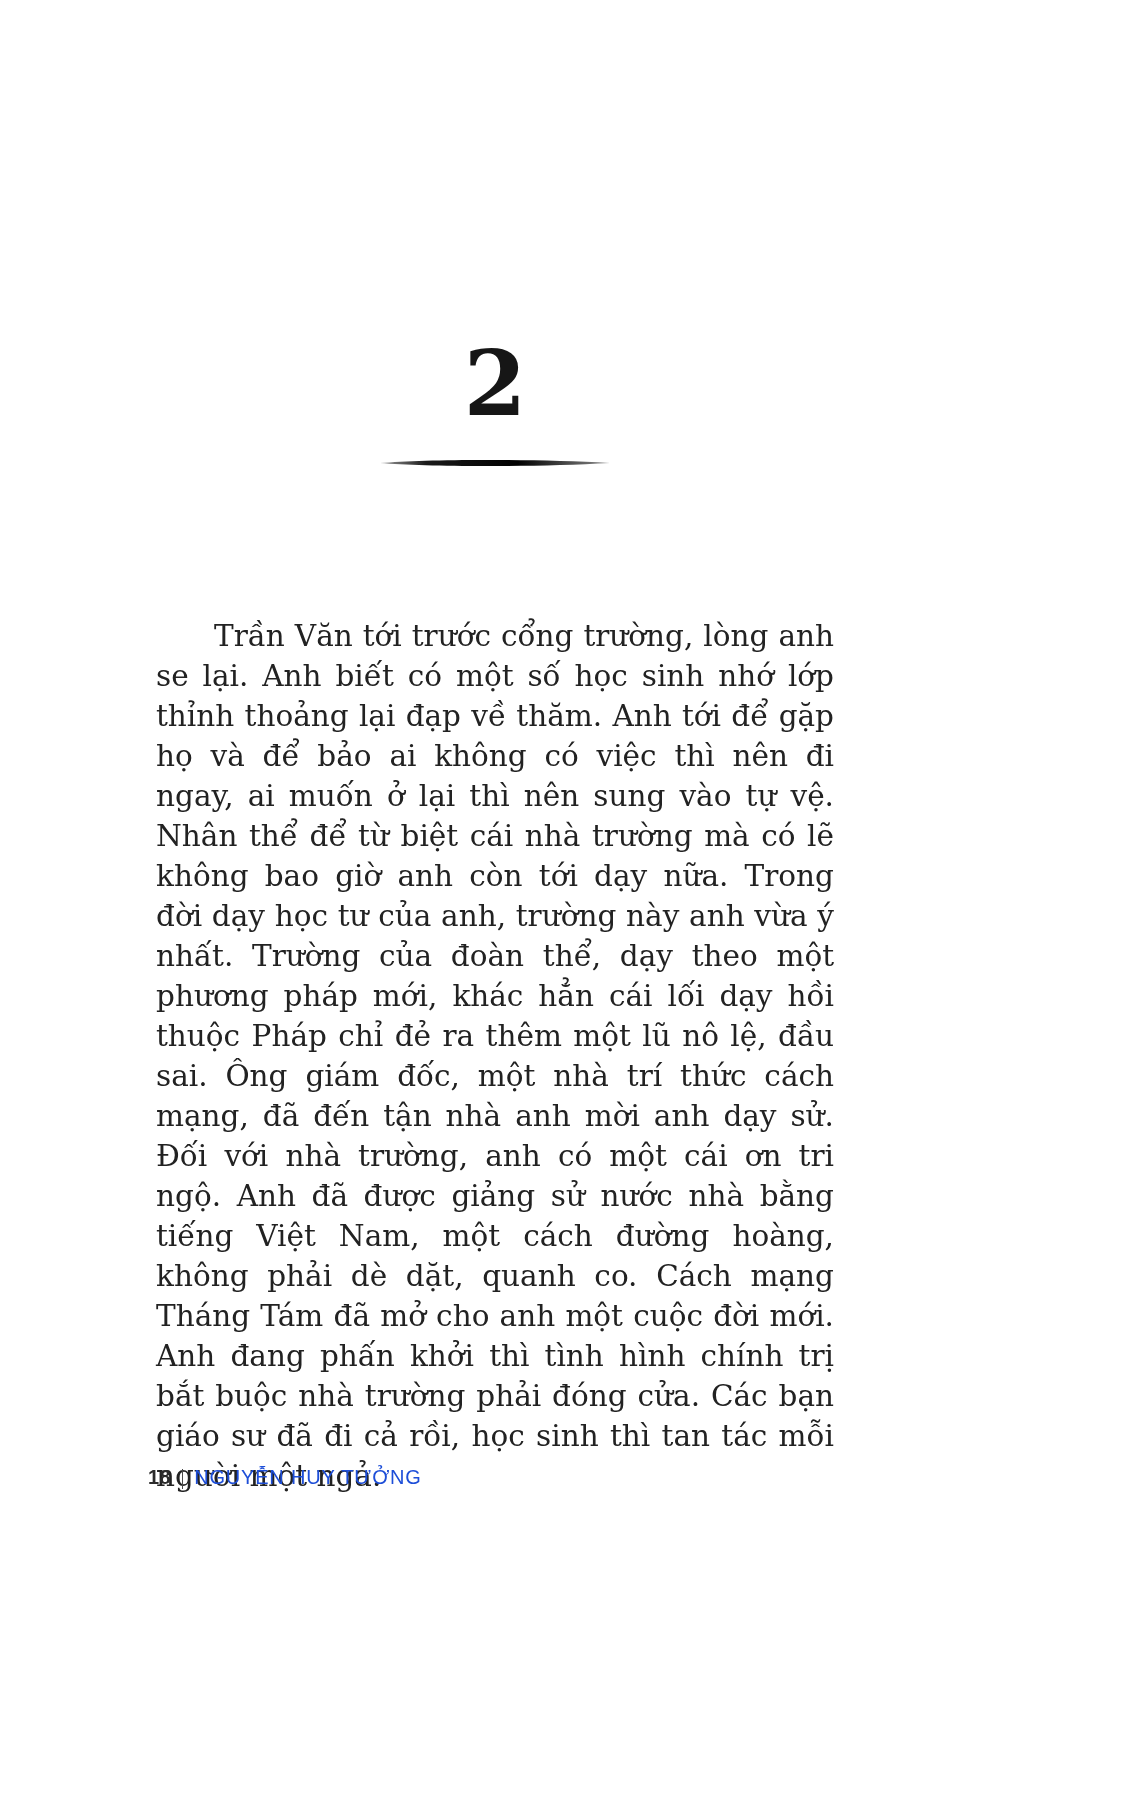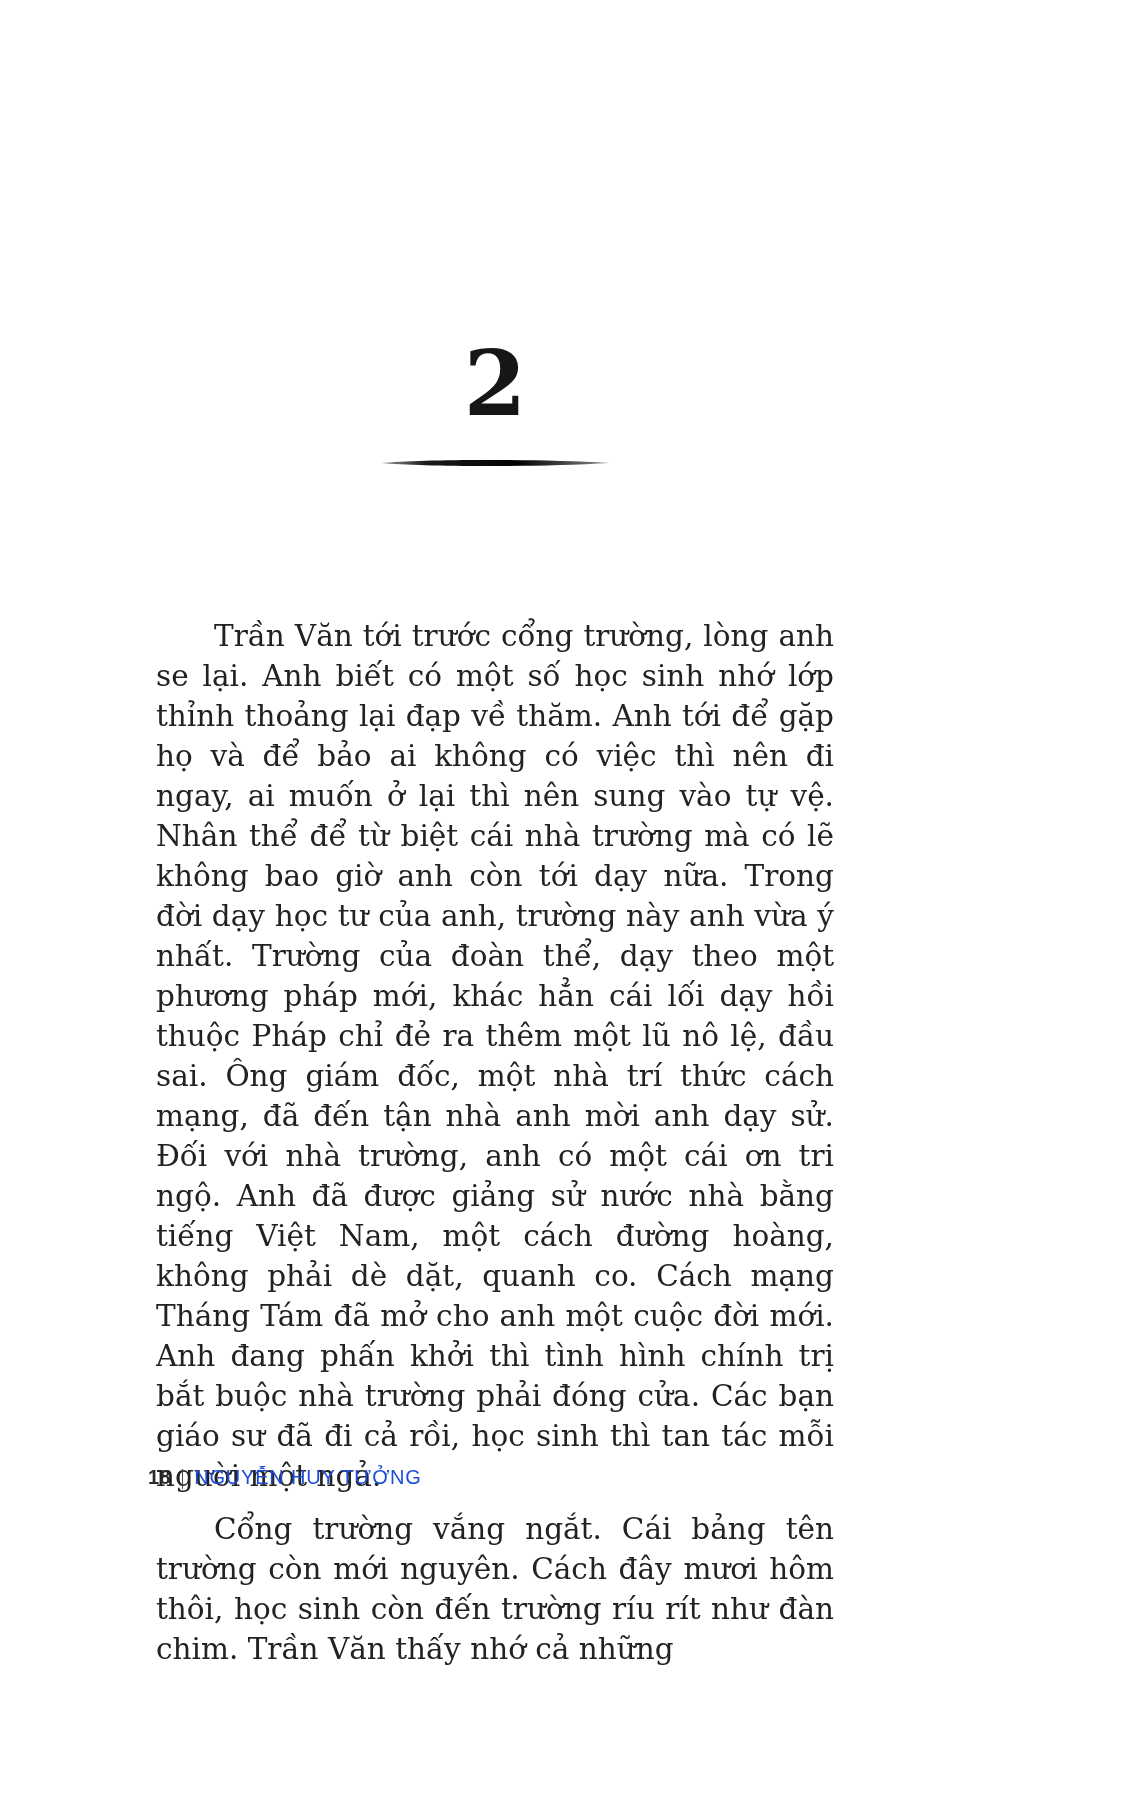--- a/index.html
+++ b/index.html
@@ -100,21 +100,20 @@
           <stop offset="0.6" stop-color="#000000"></stop>
           <stop offset="1" stop-color="#8a8a8a"></stop>
         </linearGradient>
       </defs>
       <path d="M0,5 C 45,1.2 150,0.6 230,5 C 150,9.4 45,8.8 0,5 Z" fill="url(#lineGrad)"></path>
     </svg>
   </div>
 
   <div class="body-text">
     <p>Trần Văn tới trước cổng trường, lòng anh se lại. Anh biết có một số học sinh nhớ lớp thỉnh thoảng lại đạp về thăm. Anh tới để gặp họ và để bảo ai không có việc thì nên đi ngay, ai muốn ở lại thì nên sung vào tự vệ. Nhân thể để từ biệt cái nhà trường mà có lẽ không bao giờ anh còn tới dạy nữa. Trong đời dạy học tư của anh, trường này anh vừa ý nhất. Trường của đoàn thể, dạy theo một phương pháp mới, khác hẳn cái lối dạy hồi thuộc Pháp chỉ đẻ ra thêm một lũ nô lệ, đầu sai. Ông giám đốc, một nhà trí thức cách mạng, đã đến tận nhà anh mời anh dạy sử. Đối với nhà trường, anh có một cái ơn tri ngộ. Anh đã được giảng sử nước nhà bằng tiếng Việt Nam, một cách đường hoàng, không phải dè dặt, quanh co. Cách mạng Tháng Tám đã mở cho anh một cuộc đời mới. Anh đang phấn khởi thì tình hình chính trị bắt buộc nhà trường phải đóng cửa. Các bạn giáo sư đã đi cả rồi, học sinh thì tan tác mỗi người một ngả.</p>
-    <p>Cổng trường vắng ngắt. Cái bảng tên trường còn mới nguyên. Cách đây mươi hôm thôi, học sinh còn đến trường ríu rít như đàn chim. Trần Văn thấy nhớ cả những</p>
   </div>
 
   <div class="footer">
     <span class="page-number">18</span>
     <span class="separator"></span>
     <span class="author">NGUYỄN HUY TƯỞNG</span>
   </div>
 
 </div>
 

